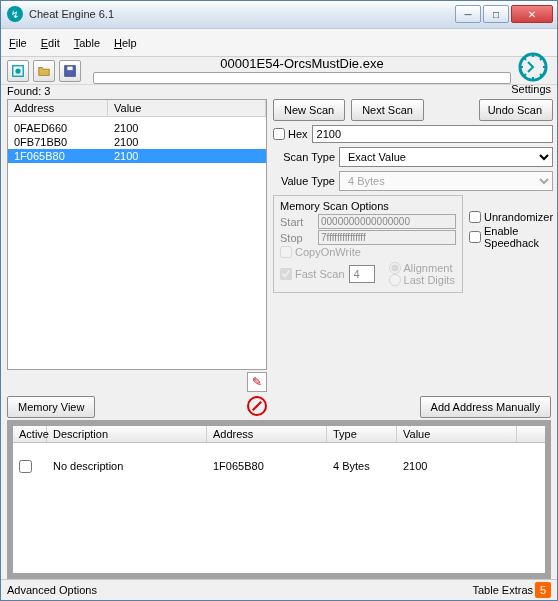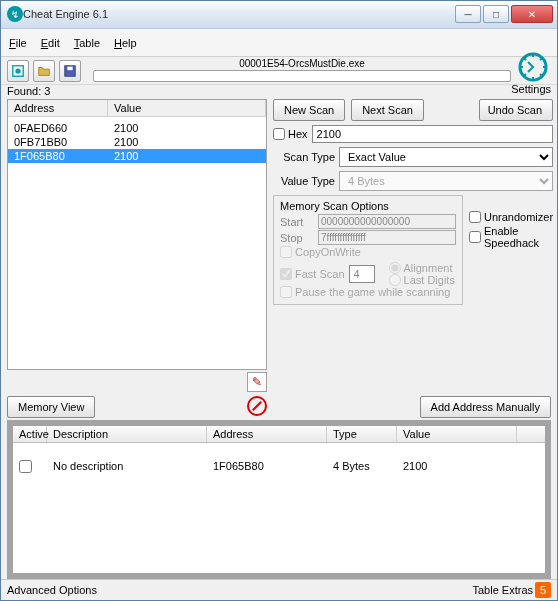--- a/index.html
+++ b/index.html
@@ -1,31 +1,31 @@
 <!DOCTYPE html>
 <html><head>
 <meta charset="utf-8">
 <style>
 * { box-sizing: border-box; margin: 0; padding: 0; font-family: Tahoma, Geneva, sans-serif; font-size: 11px; }
 body { background: #f0f0f0; width: 558px; height: 601px; overflow: hidden; }
 .window { width: 558px; height: 601px; background: #f0f0f0; border: 1px solid #5a7fa0; display: flex; flex-direction: column; }
 .titlebar { height: 28px; background: linear-gradient(180deg,#fdfdfe,#e4ecf5 40%,#cfdced); display: flex; align-items: center; padding-left: 6px; border-bottom: 1px solid #bac8d8; }
 .titlebar .icon { width: 16px; height: 16px; background: #0097a7; border-radius: 8px; display: flex; align-items: center; justify-content: center; font-size: 10px; color: #fff; }
-.titlebar .title { color: #2a2a2a; }
+.titlebar .title { margin-left: 6px; color: #2a2a2a; }
 .winbtns { margin-left: auto; display: flex; gap: 2px; padding-right: 4px; }
 .winbtn { width: 26px; height: 18px; border: 1px solid #8aa0b8; border-radius: 2px; background: linear-gradient(#fff,#d8e4f0); display: flex; align-items: center; justify-content: center; font-size: 10px; cursor: pointer; color:#2a2a2a; }
 .winbtn.close { width: 42px; background: linear-gradient(#f08080,#d04040); color: #fff; border-color:#b03030; }
 .menubar { height: 29px; display: flex; align-items: center; gap: 14px; padding-left: 8px; border-bottom: 1px solid #d0d0d0; background:#f5f5f5; }
 .menubar span { cursor: pointer; }
 .menubar span u { text-decoration: underline; }
 .toolbar { height: 28px; display: flex; align-items: center; padding: 2px 6px; gap: 4px; border-bottom:1px solid #d8d8d8; }
 .tbtn { width: 22px; height: 22px; border: 1px solid #a0a0a0; background: linear-gradient(#fff,#e4e4e4); border-radius: 2px; display: flex; align-items: center; justify-content: center; cursor: pointer; }
 .tbtn svg { width: 14px; height: 14px; }
 .procbar { flex: 1; margin-left: 8px; margin-right: 40px; display: flex; flex-direction: column; }
-.proc { text-align: center; font-size: 10px; }
+.proc { text-align: center; font-size: 13px; }
 .progress { height: 12px; border: 1px solid #a0a0a0; background: #fff; border-radius: 2px; margin: 1px 0; }
 .logo { position:absolute; right:8px; top:50px; width:32px; height:32px; }
 .logo svg { width:32px; height:32px; }
 .settings-label { position:absolute; right:6px; top:82px; font-size:11px; }
 .found { padding: 0 6px; font-size: 11px; }
 .middle { display: flex; height: 300px; padding: 2px 6px; gap: 6px; }
 .results { width: 260px; border: 1px solid #a0a0a0; background: #fff; display:flex; flex-direction:column; }
 .rhdr { display: flex; background: #f0f0f0; border-bottom: 1px solid #d0d0d0; }
 .rhdr div { padding: 2px 6px; border-right: 1px solid #d0d0d0; font-weight: normal; }
 .rhdr .c1 { width: 100px; }
@@ -201,26 +201,20 @@
               <label class="chk checkbox-disabled">
                   <input type="radio" checked="" disabled="" style="">
                   <span>Alignment</span>
                 </label>
               <label class="chk checkbox-disabled">
                   <input type="radio" disabled="" style="">
                   <span>Last Digits</span>
                 </label>
             </div>
           </div>
-          <div class="row">
-            <label class="chk checkbox-disabled">
-                <input type="checkbox" disabled="" style="">
-                <span>Pause the game while scanning</span>
-              </label>
-          </div>
         </div>
         <div style="display:flex; flex-direction:column; gap:2px; padding-top:16px;">
           <label class="chk">
               <input type="checkbox" style="">
               <span>Unrandomizer</span>
             </label>
           <label class="chk">
               <input type="checkbox" style="">
               <span>Enable Speedhack</span>
             </label>

